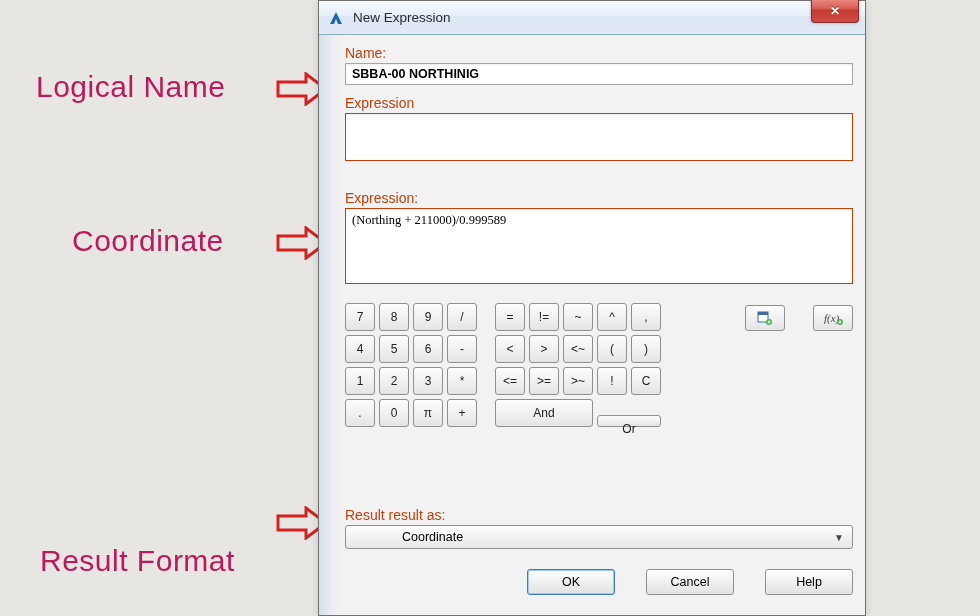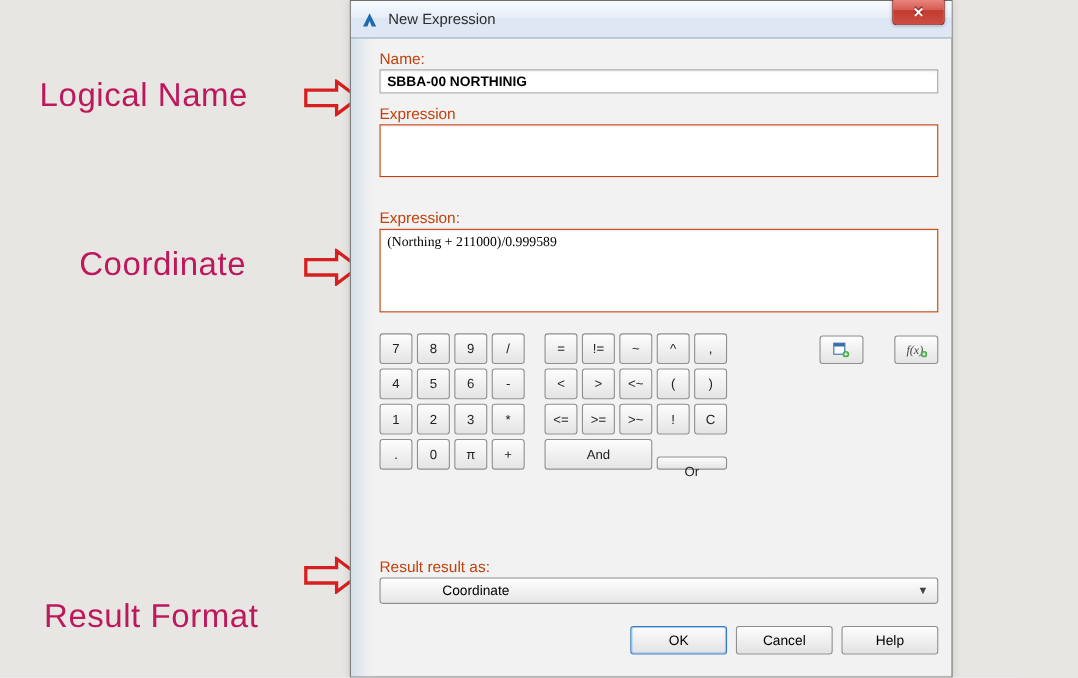--- a/index.html
+++ b/index.html
@@ -183,21 +183,21 @@
     justify-content:space-between;
   }
   .select-box .val { font-size:12.5px;margin-left:48px; }
   .select-box .chev { font-size:10px; color:#444; }
 
   
   .button-row {
     position:absolute;
     right:0; bottom:20px;
     display:flex;
-    gap:8px;
+    gap:31px;
   }
   .dlg-button {
     width: 88px;
     height: 26px;
     border: 1px solid #8f8f8f;
     border-radius: 3px;
     background: linear-gradient(to bottom,#fdfdfd,#e2e2e2);
     font-size: 12.5px;
     text-align:center;
     line-height:24px;

